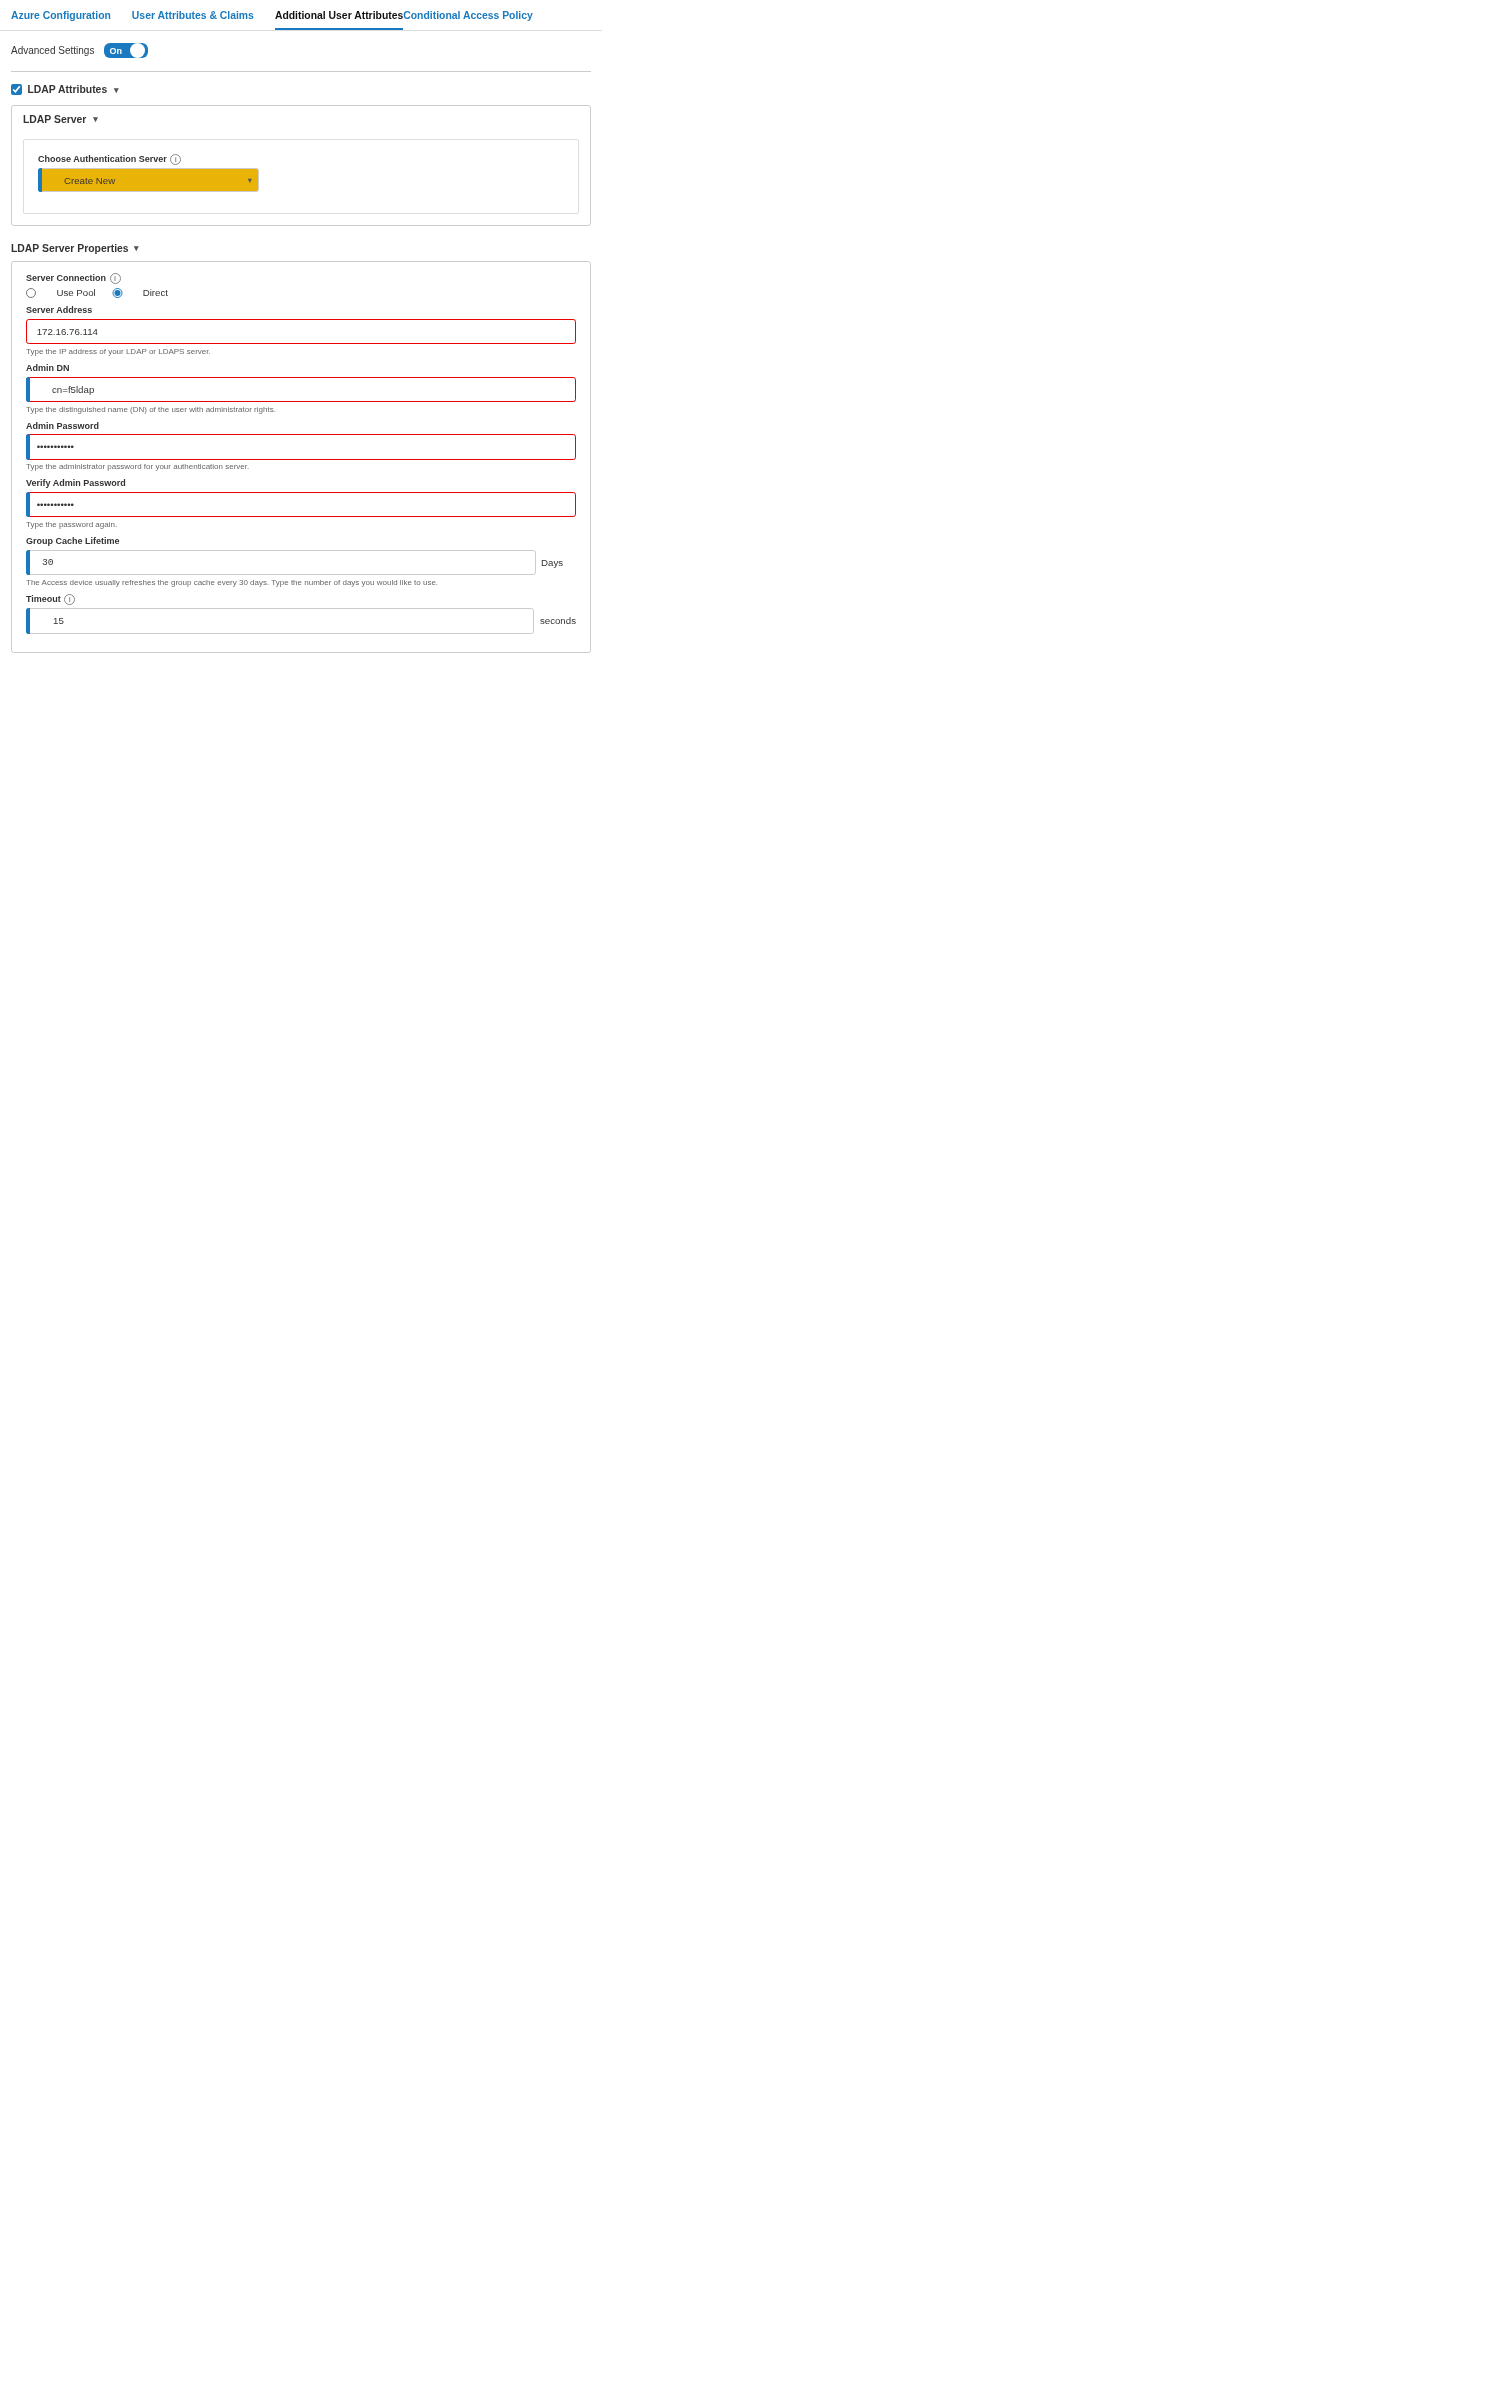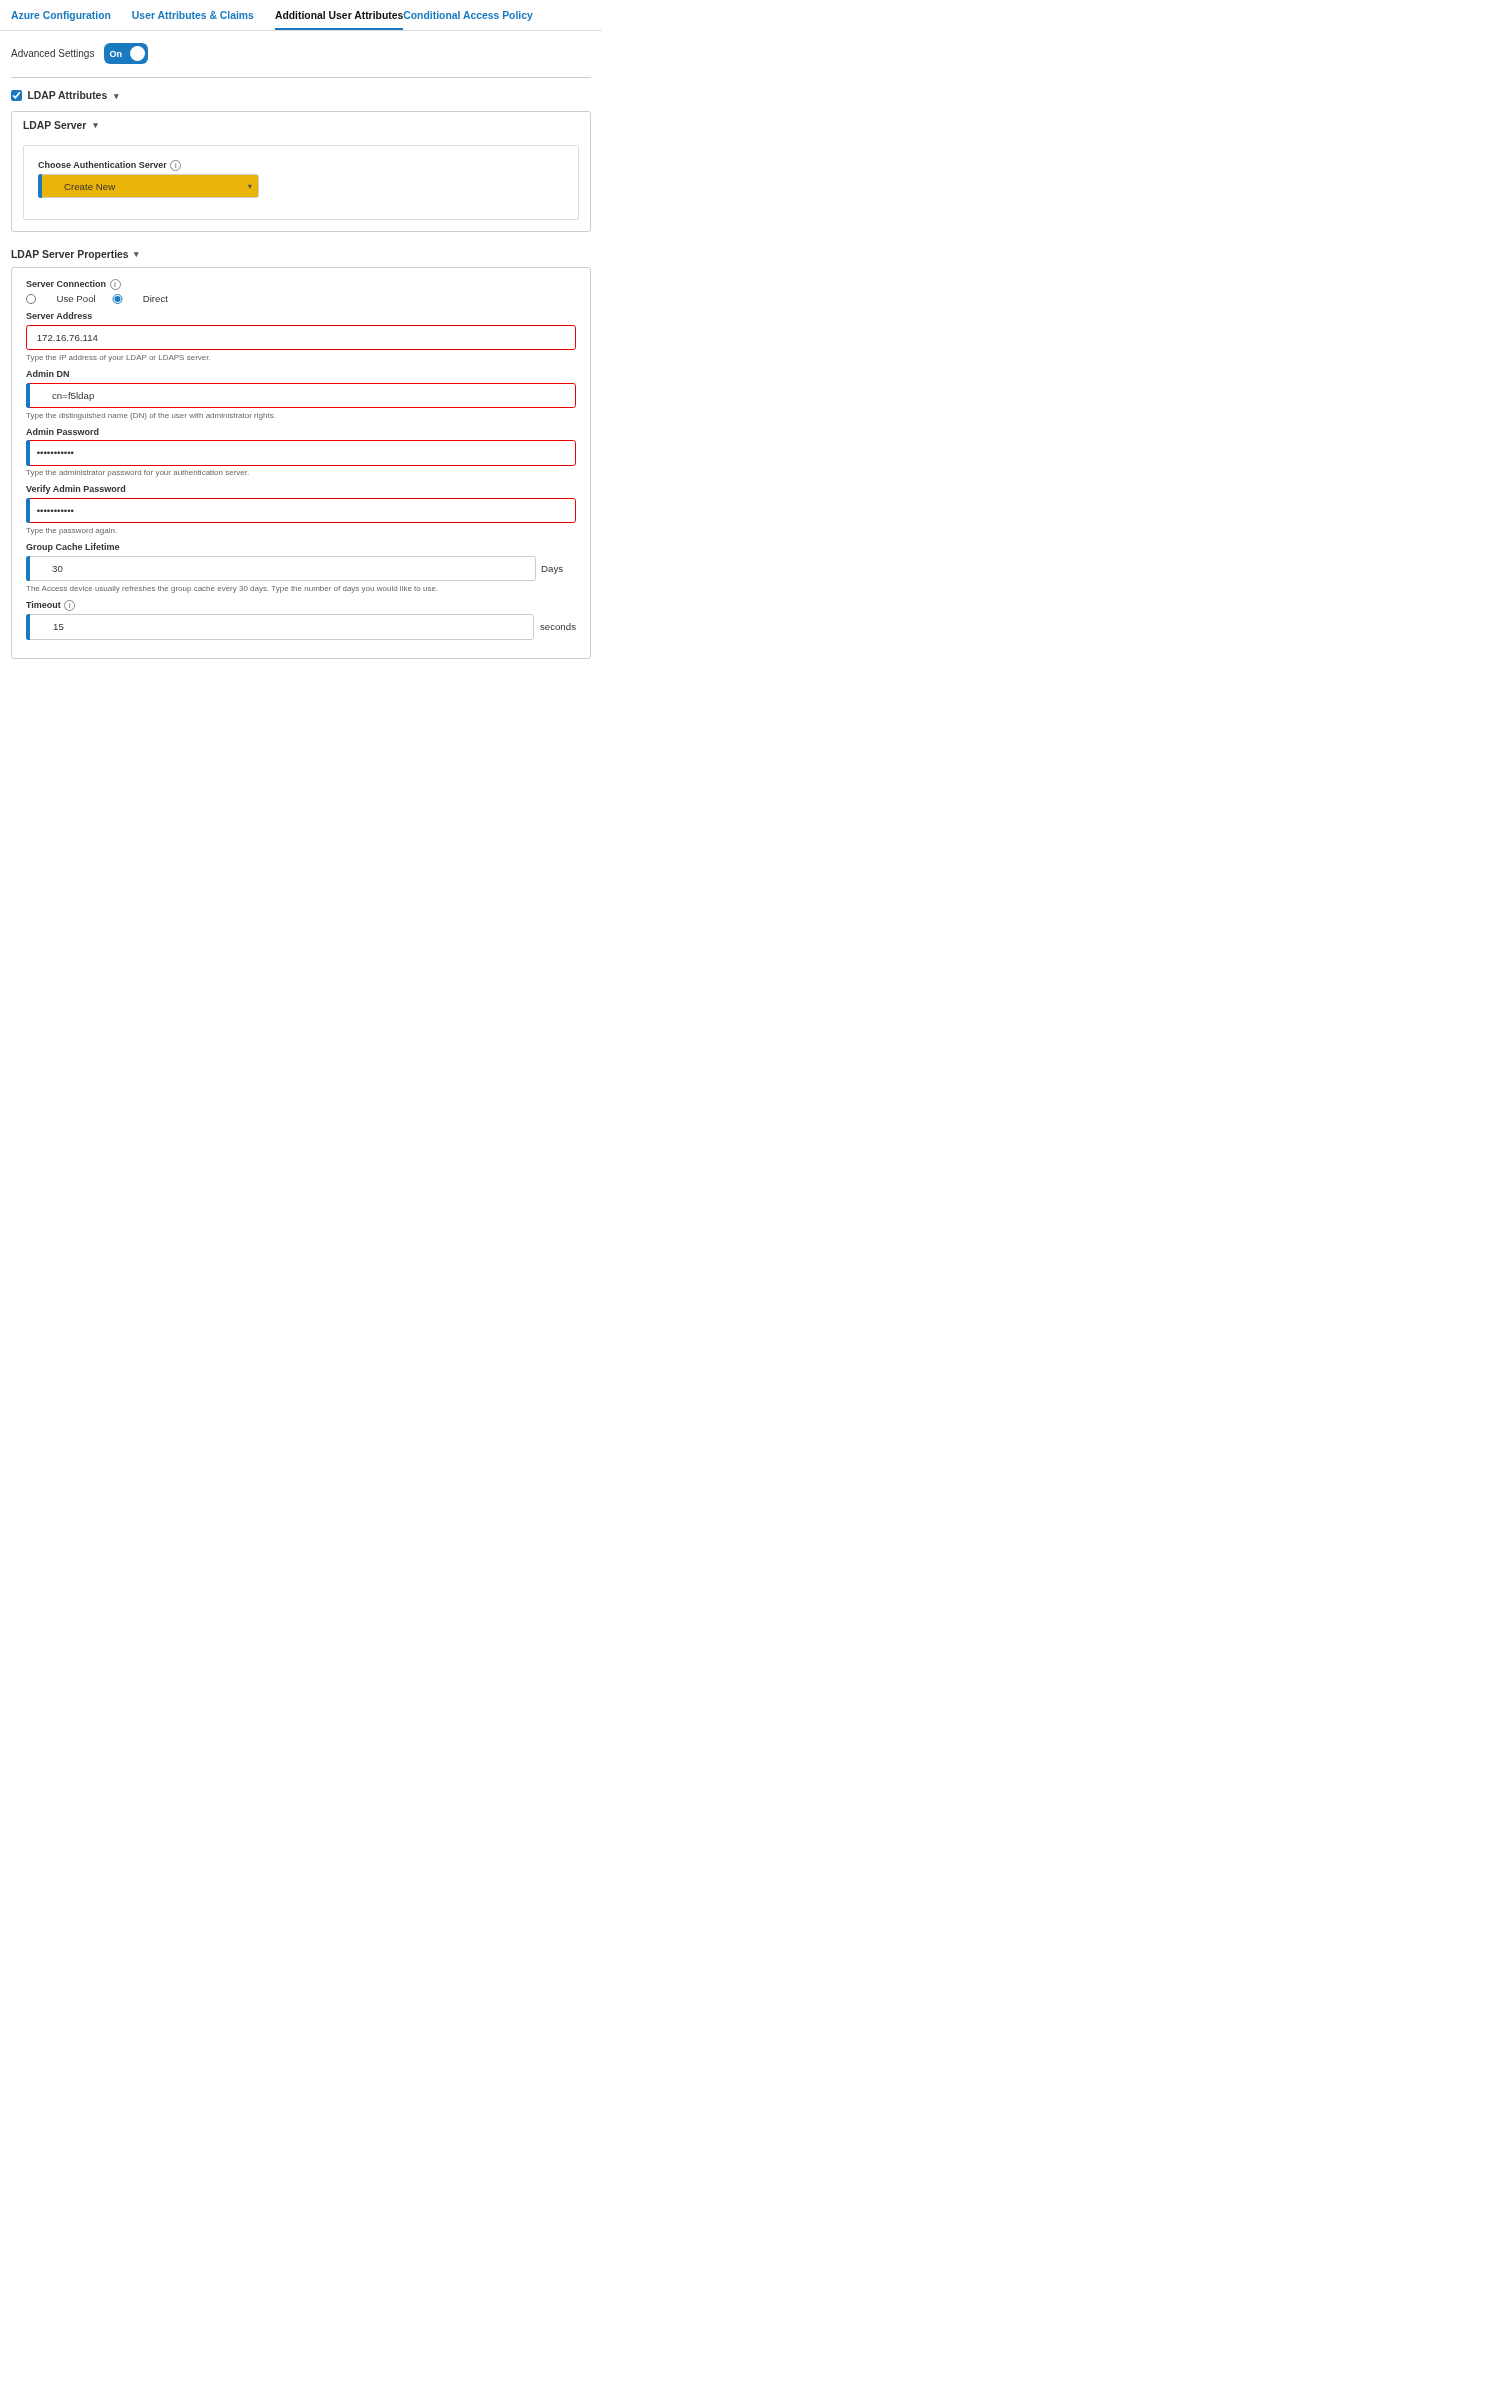--- a/index.html
+++ b/index.html
@@ -45,21 +45,21 @@
       font-size: 10px;
       font-weight: 400;
       color: #333;
     }
     .toggle-switch {
       display: flex;
       align-items: center;
       background: #1a7abf;
       border-radius: 6px;
       width: 44px;
-      height: 21px;
+      height: 15px;
       position: relative;
       cursor: pointer;
       text-align: right;
     }
     .toggle-knob {
       position: absolute;
       right: 2.8px;
       width: 15px;
       height: 15px;
       background: #fff;
@@ -388,21 +388,21 @@
     <div class="field-hint">Type the password again.</div>
   </div>
 
   <div class="field-group">
     <div class="field-label">
       <span>Group Cache Lifetime</span>
     </div>
     <div class="input-with-suffix">
       <div class="input-wrapper">
         <div style="position:absolute;left:0;top:0;bottom:0;width:4.1px;background:#1a7abf;border-radius:2.8px 0 0 2.8px;"></div>
-        <input type="text" style="padding-left: 25px;" value="30">
+        <input type="text" style="padding-left: 15px; font-family: Liberation Mono, monospace;" value="30">
       </div>
       <span class="input-suffix">Days</span>
     </div>
     <div class="field-hint">The Access device usually refreshes the group cache every 30 days. Type the number of days you would like to use.</div>
   </div>
 
   <div class="field-group">
     <div class="field-label">
       <span>Timeout</span>
       <span class="info-icon">i</span>

